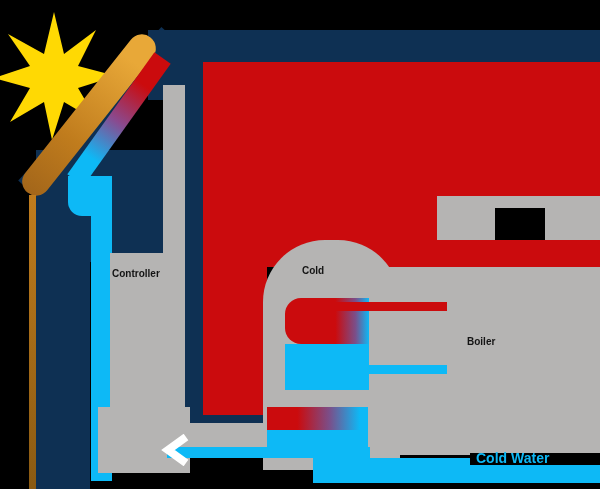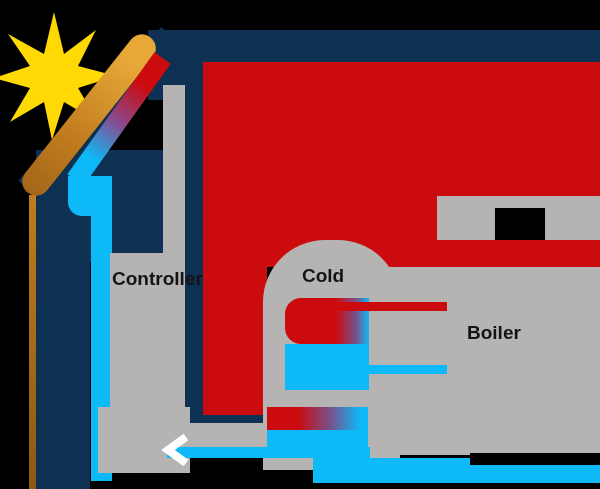--- a/index.html
+++ b/index.html
@@ -7,21 +7,21 @@
     position:relative;width:600px;height:489px;background:#000;
     overflow:hidden;font-family:"Liberation Sans",sans-serif;
   }
   .abs{position:absolute;}
   .navy{background:#0e3053;}
   .red{background:#cb0b0d;}
   .cyan{background:#0db9f6;}
   .gray{background:#b5b4b3;}
   .black{background:#000;}
   .lbl{
-    position:absolute;font-weight:700;font-size:19px;color:#141414;
+    position:absolute;font-weight:700;font-size:10px;color:#141414;
     white-space:nowrap;letter-spacing:0;
   }
 </style>
 </head>
 <body>
 
 <div id="stage">
 
   <svg class="abs" style="left:-6px;top:6px" width="128" height="140" viewBox="0 0 128 140">
     <polygon fill="#ffd903" points="60,6 70,48 102,24 84,60 122,70 84,82 104,116 70,96 58,134 50,96 16,116 36,82 0,72 36,60 14,28 50,48"></polygon>
@@ -72,15 +72,16 @@
   <div class="abs cyan" style="left:167px;top:447px;width:203px;height:11px"></div>
   <div class="abs cyan" style="left:313px;top:458px;width:287px;height:25px"></div>
   <div class="abs black" style="left:470px;top:453px;width:130px;height:12px"></div>
 
   <svg class="abs" style="left:160px;top:434px" width="34" height="32" viewBox="0 0 34 32">
     <polyline points="26,3 8,16 26,29" fill="none" stroke="#ffffff" stroke-width="8"></polyline>
   </svg>
 
   <div class="lbl" style="left:112px;top:268px">Controller</div>
   <div class="lbl" style="left:302px;top:265px">Cold</div>
-  <div class="lbl" style="left:467px;top:322px">Boiler</div>
+  <div class="lbl" style="left:467px;top:336px">Boiler</div>
+  <div class="lbl" style="left:476px;top:450px;color:#0db9f6;font-size:14px">Cold Water</div>
 
 </div>
 
 </body></html>

